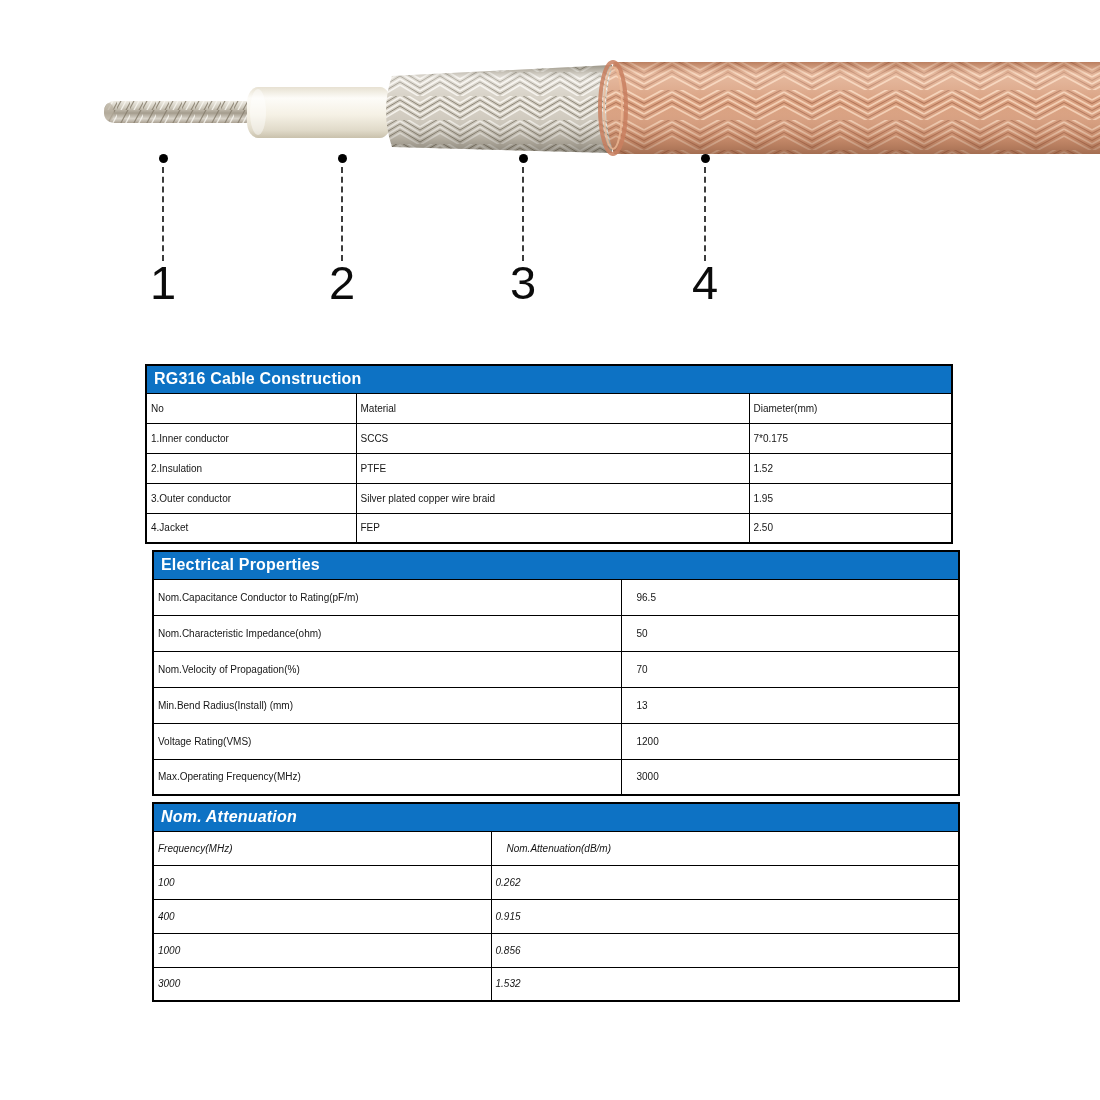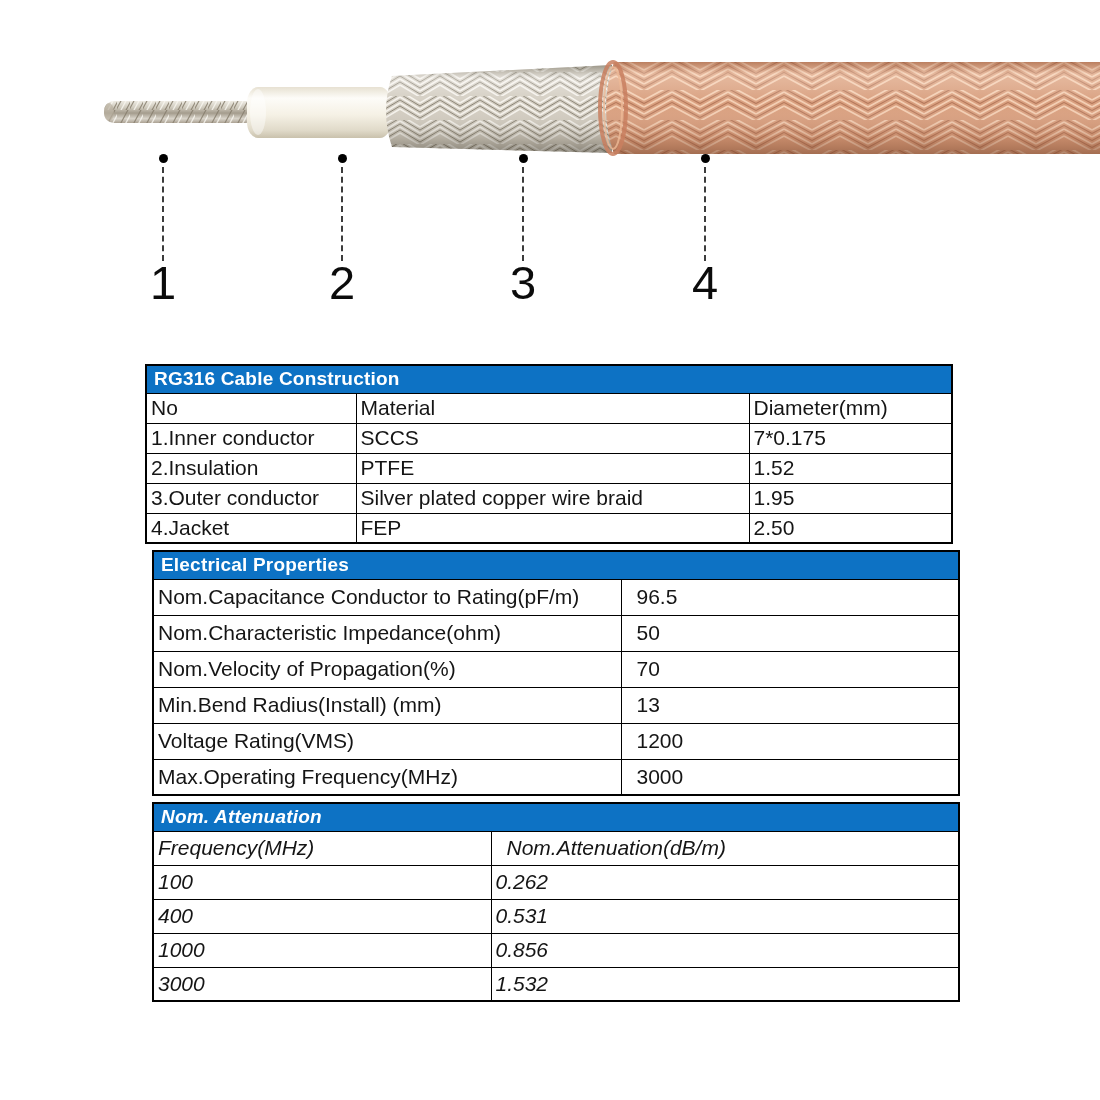--- a/index.html
+++ b/index.html
@@ -33,27 +33,27 @@
 
   
   .tables { position:absolute; left:145px; top:364px; width:808px; }
   table.tbl {
     border-collapse:collapse; table-layout:fixed; width:808px;
     border:2px solid #000;
   }
   table.tbl + table.tbl { margin-top:6px;margin-left:7px; }
   .tbl td {
     border:1px solid #000; background:#fff;
-    font-size:21px; color:#151515;
+    font-size:10px; color:#151515;
     padding:0 4px 0 4px; vertical-align:middle;
     overflow:hidden; white-space:nowrap;
   }
   .tbl tr.titlebar td {
     background:#0d72c4; color:#ffffff; font-weight:bold;
-    font-size:19px; height:28px; padding-left:7px;
+    font-size:16px; height:28px; padding-left:7px;
     letter-spacing:0.2px;
   }
   .construction td { height:30px; }
   .electrical td   { height:36px; }
   .attenuation td  { height:34px;font-style:italic; }
   .electrical td.val { padding-left:15px; }
   .attenuation td.hdr-val { padding-left:15px; }
 </style>
 </head>
 <body>
@@ -252,21 +252,21 @@
     <tr>
       <td>Frequency(MHz)</td>
       <td class="hdr-val">Nom.Attenuation(dB/m)</td>
     </tr>
     <tr>
       <td>100</td>
       <td>0.262</td>
     </tr>
     <tr>
       <td>400</td>
-      <td>0.531</td>
+      <td>0.915</td>
     </tr>
     <tr>
       <td>1000</td>
       <td>0.856</td>
     </tr>
     <tr>
       <td>3000</td>
       <td>1.532</td>
     </tr>
   </tbody>

